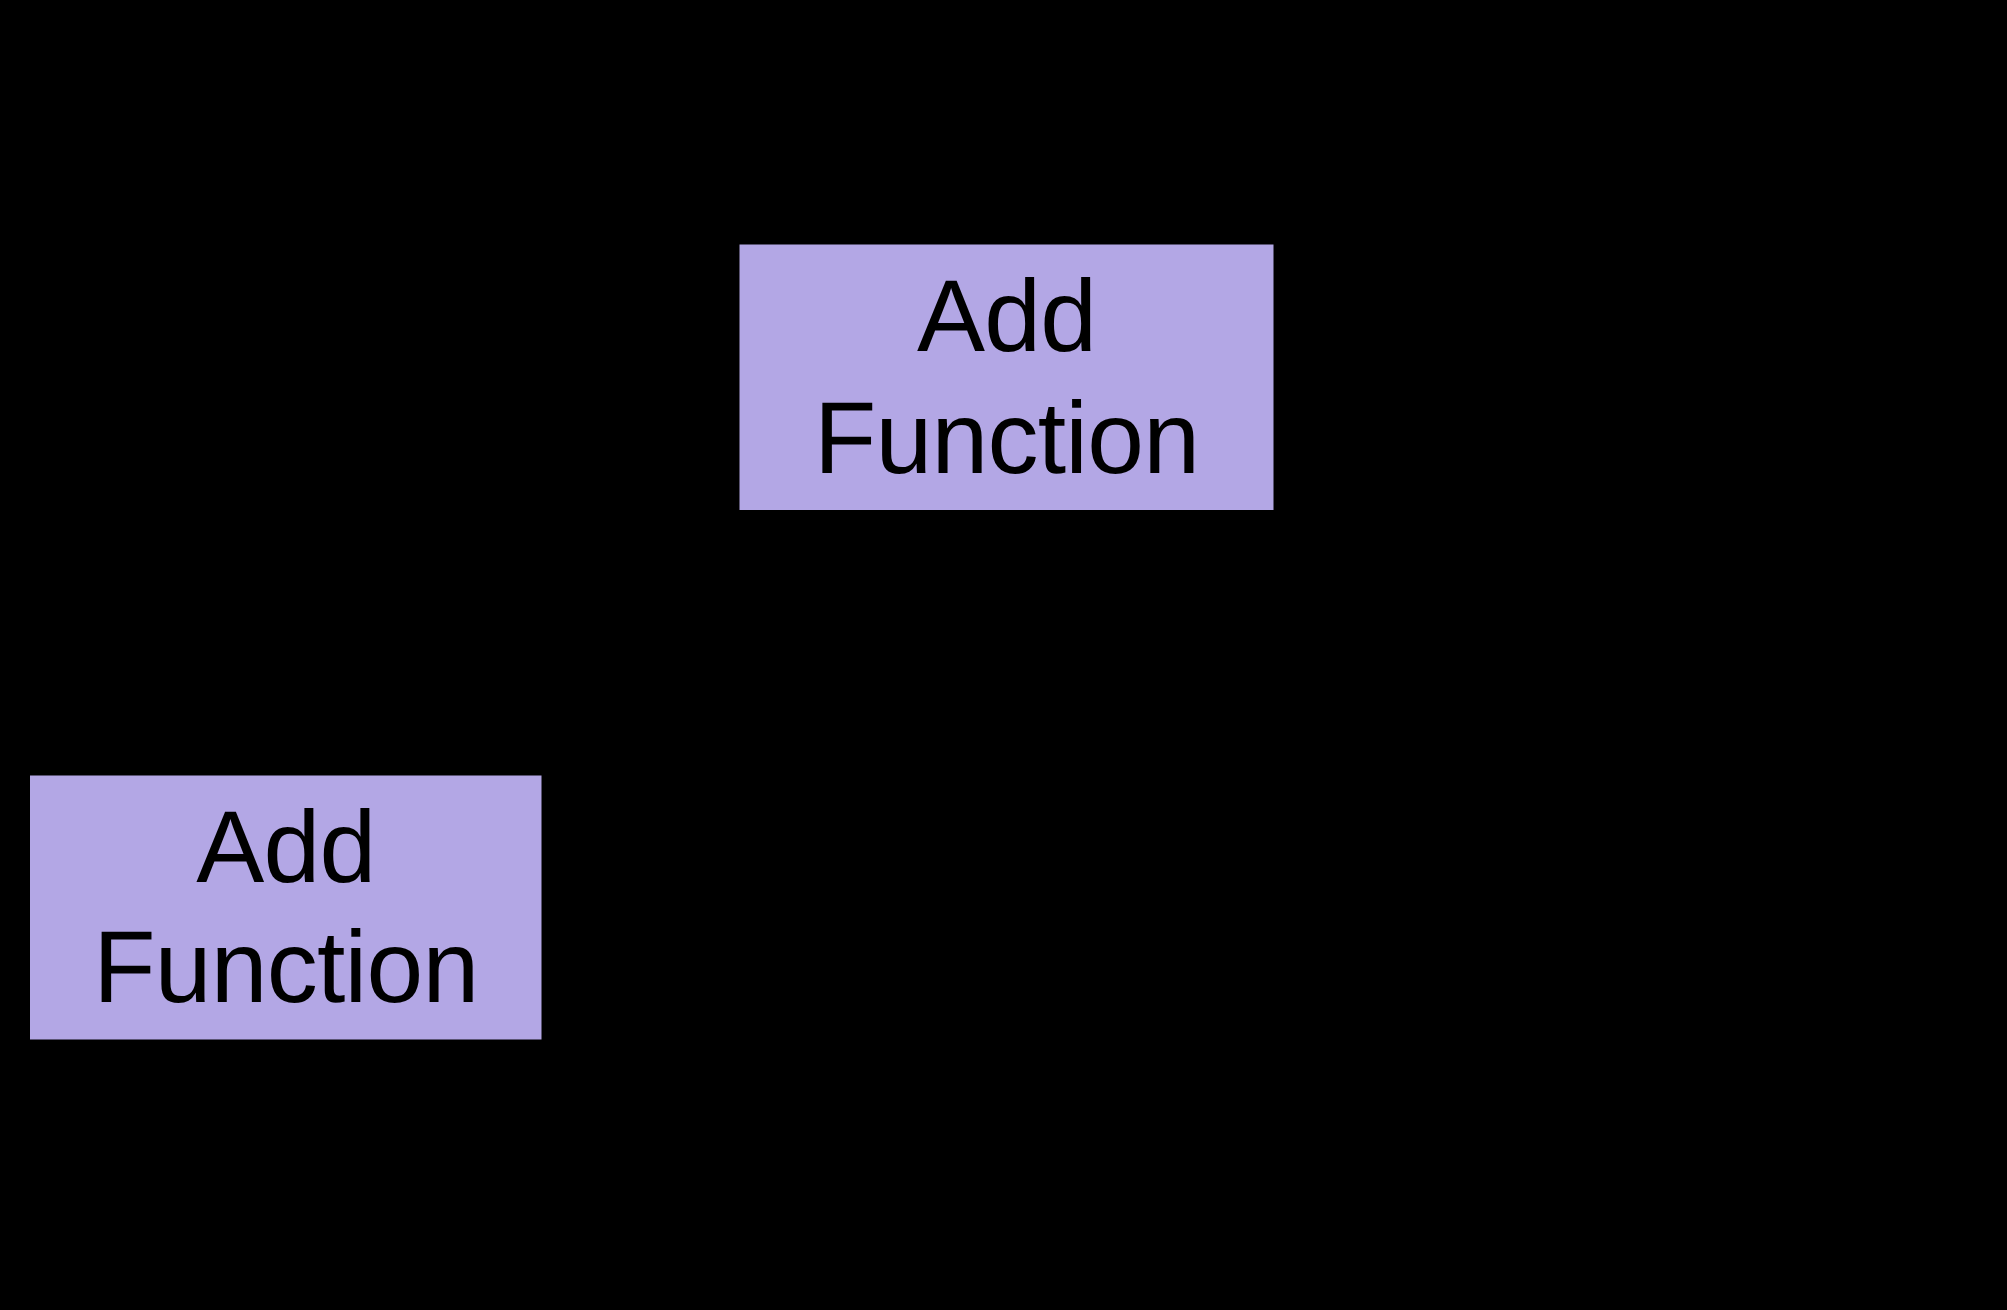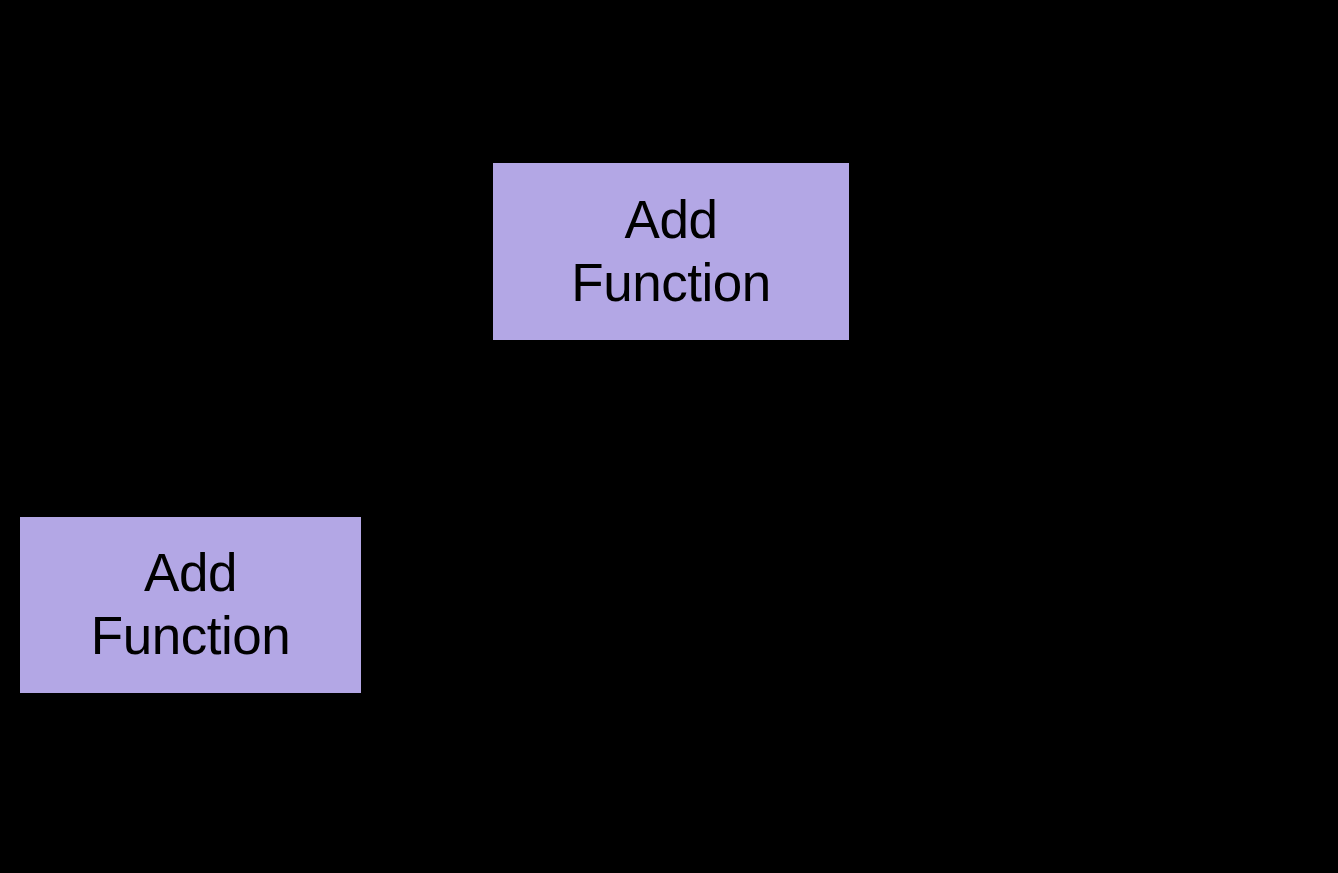--- a/index.html
+++ b/index.html
@@ -21,21 +21,21 @@
   .node {
     position: absolute;
     box-sizing: border-box;
     display: flex;
     flex-direction: column;
     align-items: center;
     justify-content: center;
     text-align: center;
     color: #000000;
     font-family: "Liberation Sans", sans-serif;
-    font-size: 53px;
+    font-size: 68px;
     line-height: 1.18;
     font-weight: 400;
     letter-spacing: -0.5px;
     white-space: nowrap;
   }
   .node-label-line {
     display: block;
   }
   #node-add-function-top {
     left: 493px;

